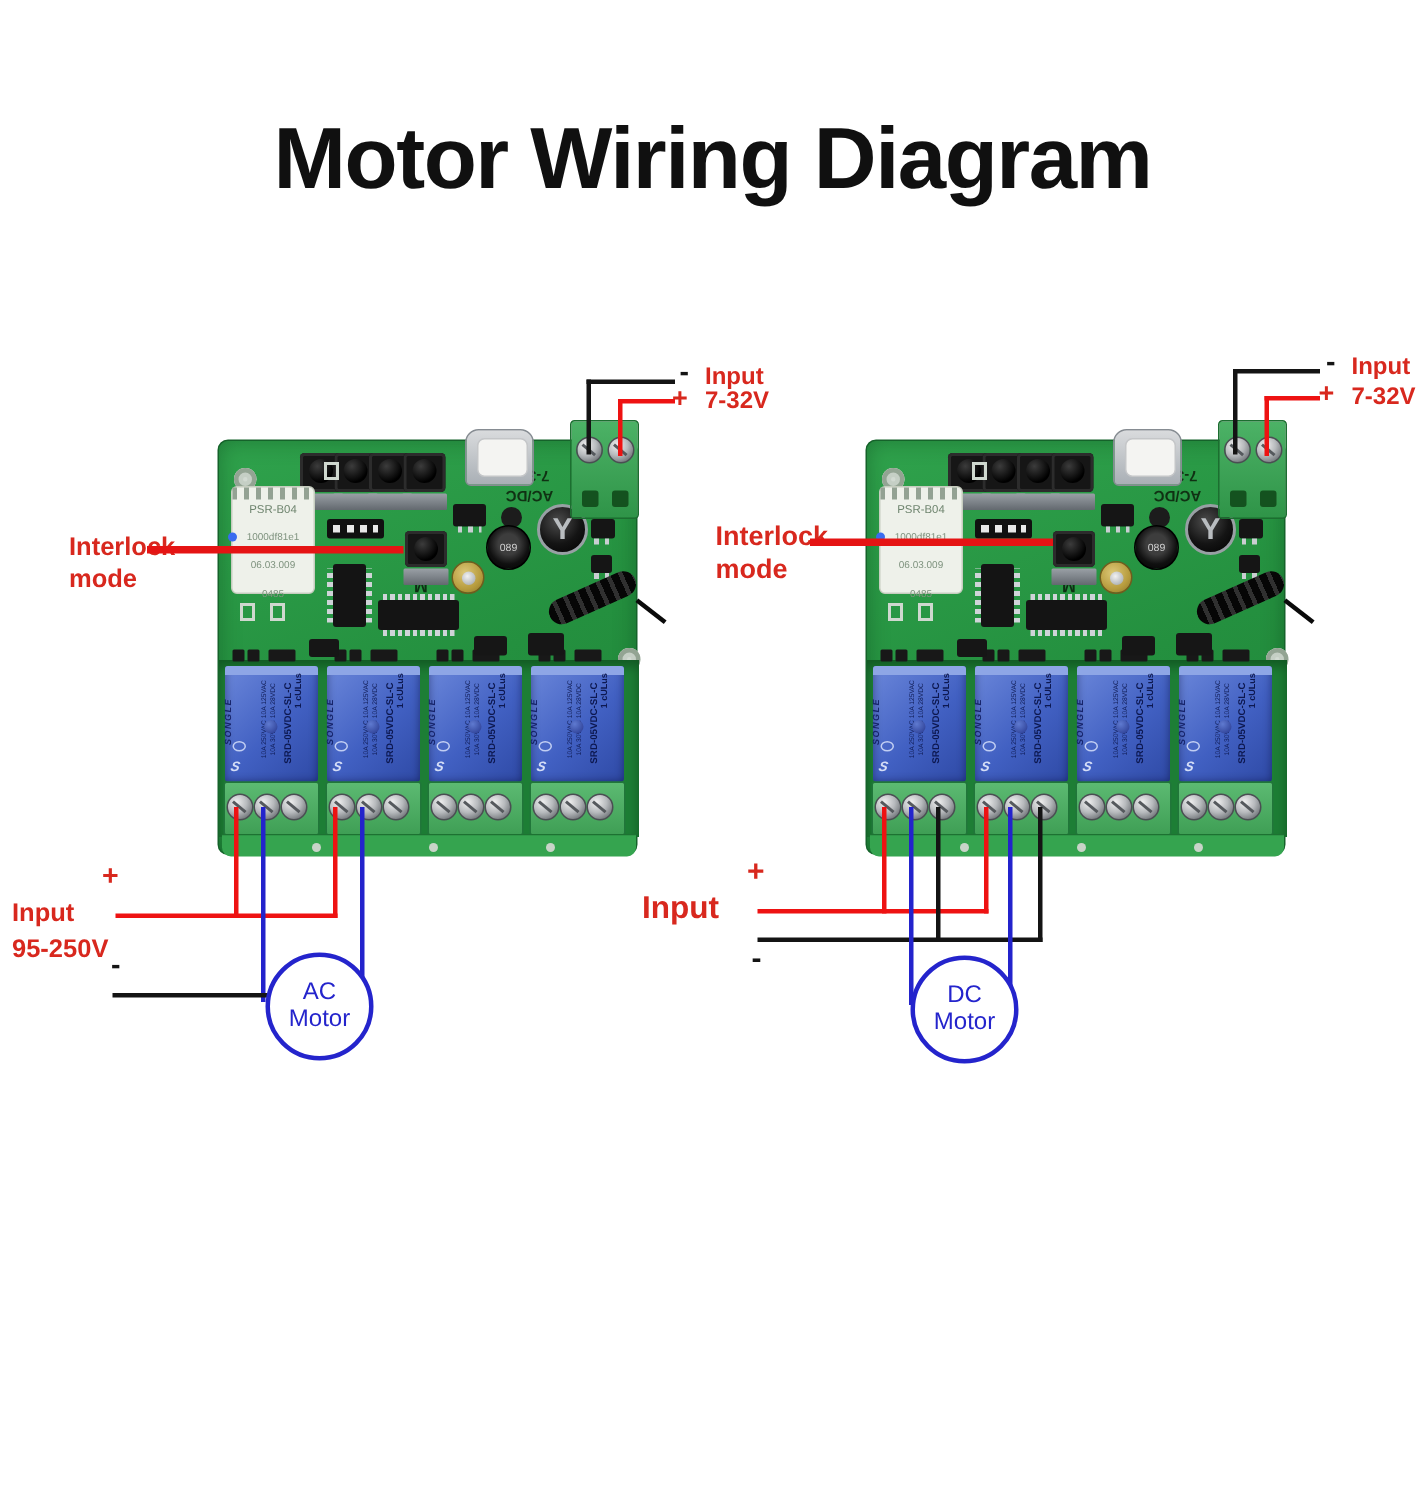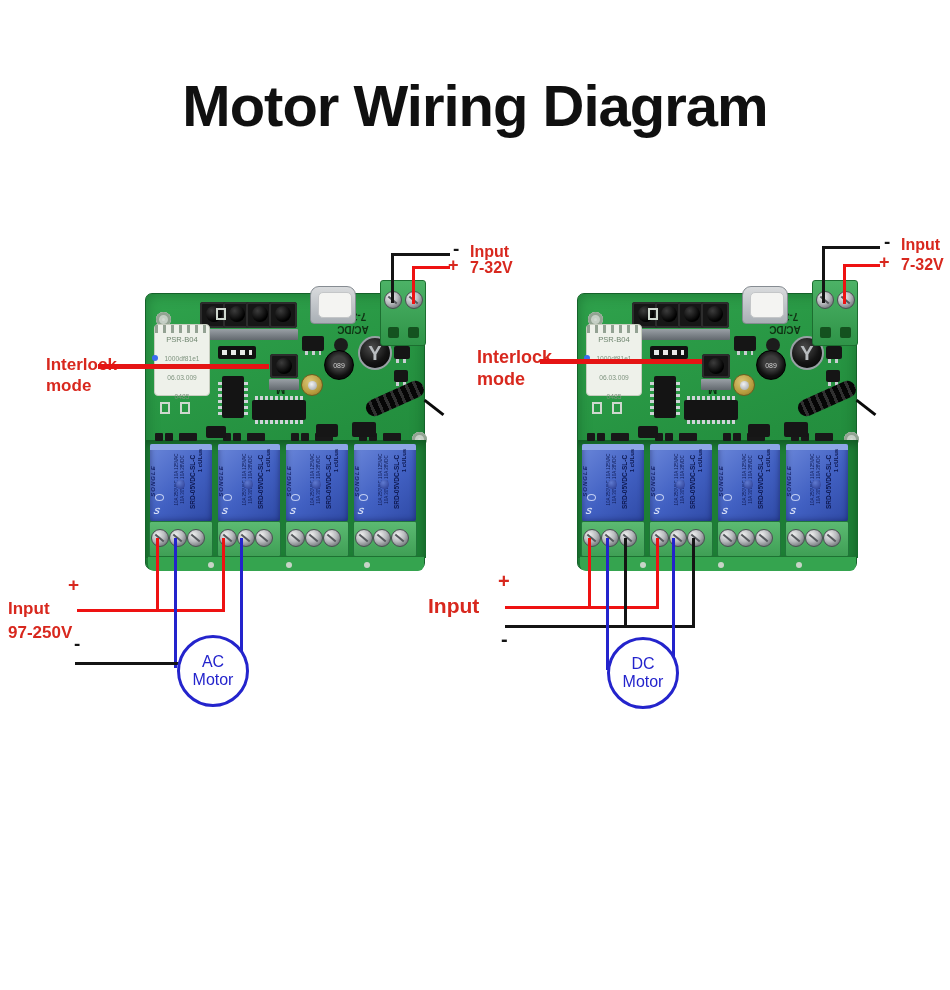--- a/index.html
+++ b/index.html
@@ -344,21 +344,21 @@
   <div class="abs red-lbl" style="left:470px;top:259px;font-size:16px;font-weight:600;">7-32V</div>
 
   <div class="abs wire w-red" style="left:156px;top:538px;width:3px;height:74px;"></div>
   <div class="abs wire w-red" style="left:222px;top:538px;width:3px;height:74px;"></div>
   <div class="abs wire w-red" style="left:77px;top:609px;width:148px;height:3px;"></div>
   <div class="abs wire w-blu" style="left:174px;top:538px;width:3px;height:130px;"></div>
   <div class="abs wire w-blu" style="left:240px;top:538px;width:3px;height:130px;"></div>
   <div class="abs wire w-blk" style="left:75px;top:662px;width:104px;height:3px;"></div>
   <div class="abs red-lbl" style="left:68px;top:574px;font-size:19px;font-weight:700;">+</div>
   <div class="abs red-lbl" style="left:8px;top:599px;font-size:17px;font-weight:600;">Input</div>
-  <div class="abs red-lbl" style="left:8px;top:623px;font-size:17px;font-weight:600;">97-250V</div>
+  <div class="abs red-lbl" style="left:8px;top:623px;font-size:17px;font-weight:600;">95-250V</div>
   <div class="abs blk-lbl" style="left:74px;top:633px;font-size:19px;font-weight:700;">-</div>
   <div class="abs motor" style="left:177px;top:635px;">
     <span>AC</span>
       <span>Motor</span>
   </div>
 
   <div class="abs board-slot" id="board-right" style="left:577px;top:293px;">
   <div class="board">
     <div class="hole" style="left:10px;top:18px;"></div>
     <div class="hole" style="left:12px;top:246px;"></div>

